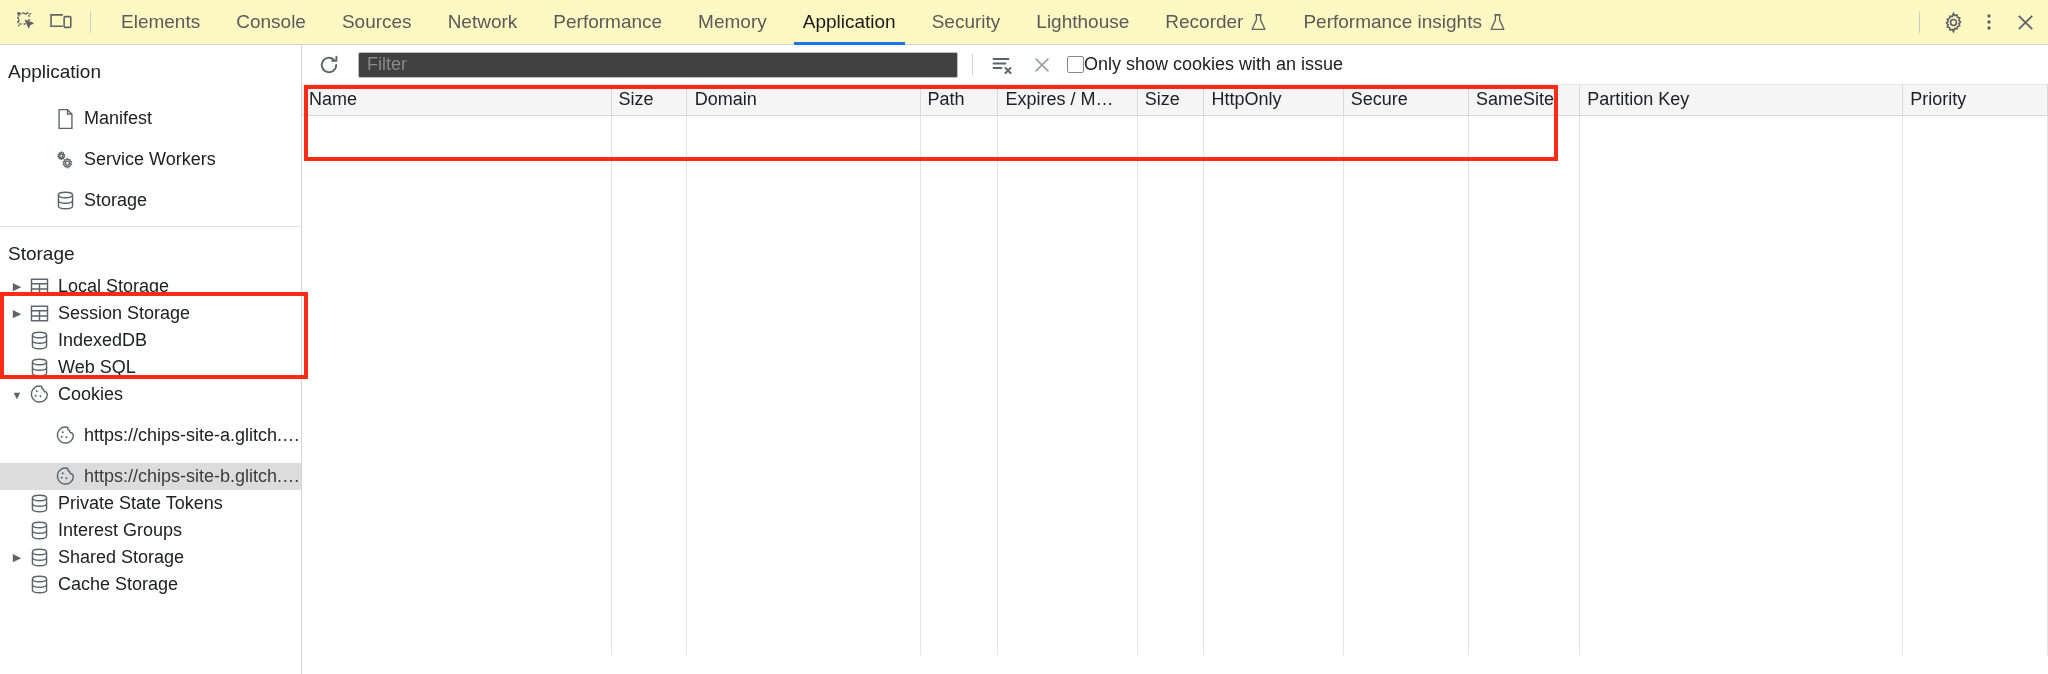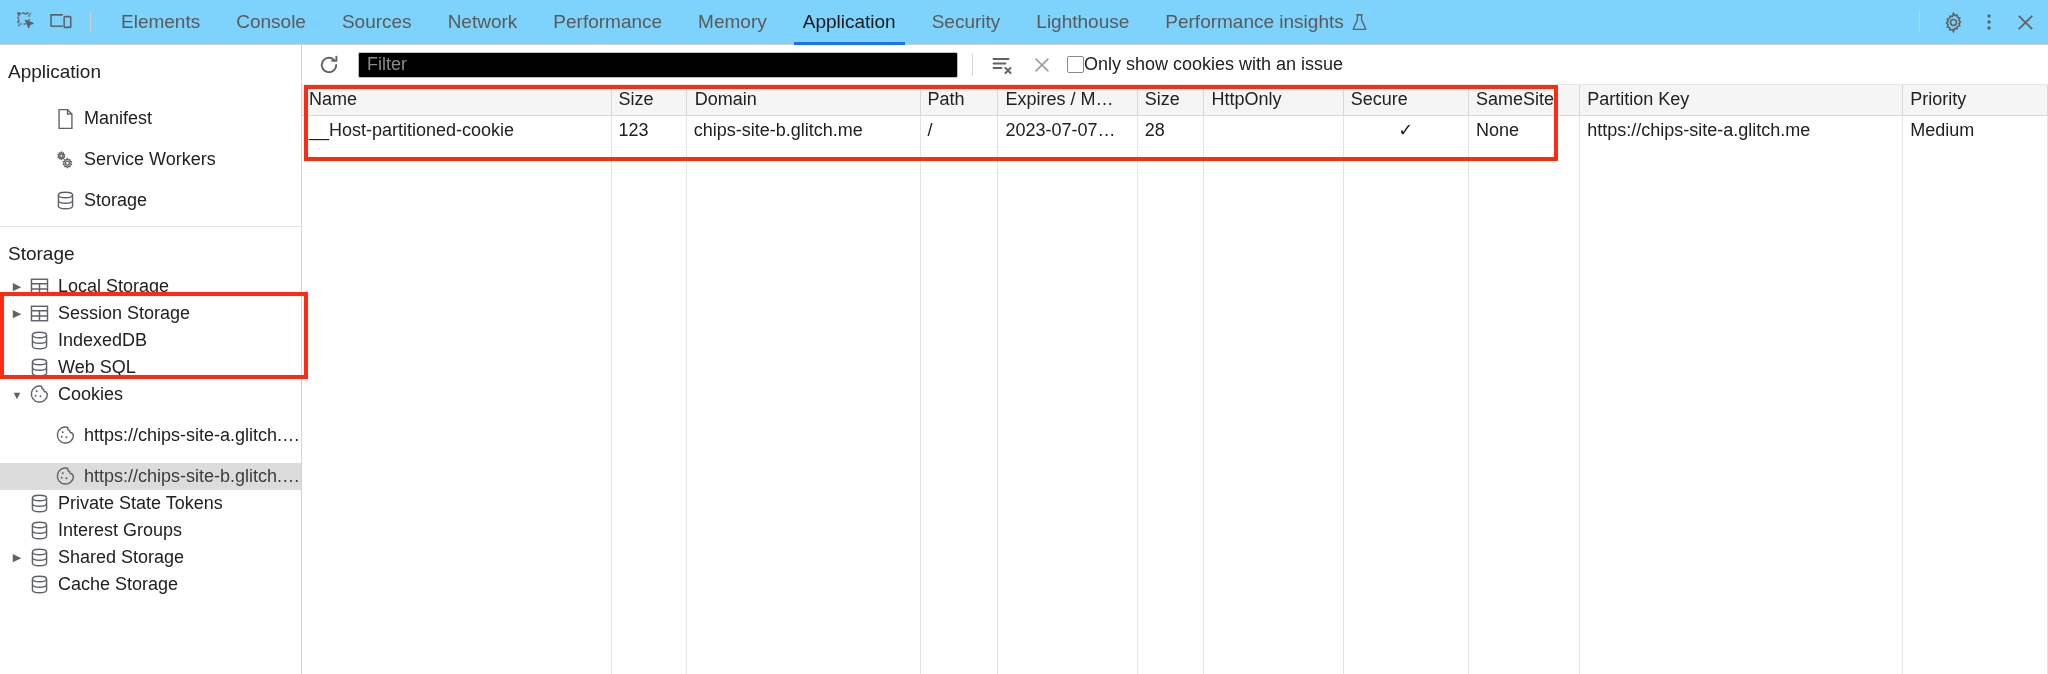--- a/index.html
+++ b/index.html
@@ -13,21 +13,21 @@
   }
   .app {
     width: 2048px; height: 674px;
     display: flex; flex-direction: column;
     background: #ffffff;
   }
 
   
   .tabbar {
     height: 45px; min-height: 45px;
-    background: #7dd3fc;
+    background: #fef9c3;
     border-bottom: 1px solid #d0d0d0;
     display: flex; align-items: center;
     padding: 0 6px 0 10px;
     position: relative;
   }
   .tb-icon {
     width: 34px; height: 30px;
     display: flex; align-items: center; justify-content: center;
     color: #5f6368; flex: none;
     border-radius: 3px;
@@ -150,21 +150,21 @@
     width: 30px; height: 30px;
     display: flex; align-items: center; justify-content: center;
     color: #5f6368; flex: none;
     border-radius: 3px;
   }
   .filter-input {
     flex: 0 1 600px;
     height: 26px;
     border: 1px solid #bdbdbd;
     border-radius: 2px;
-    background: #000000;
+    background: #404040;
     display: flex; align-items: center;
     padding: 0 8px;
     min-width: 120px;
     margin-left: 4px;
   }
   .filter-input .ph {
     font-size: 18px; color: #8a8a8a;
   }
   .mt-sep {
     width: 1px; height: 22px; background: #d5d5d5; flex: none;
@@ -267,20 +267,29 @@
           <span>Memory</span>
         </div>
         <div class="tab active">
           <span>Application</span>
         </div>
         <div class="tab">
           <span>Security</span>
         </div>
         <div class="tab">
           <span>Lighthouse</span>
+        </div>
+        <div class="tab">
+          <span>Recorder</span>
+          <span class="flask">
+            <svg xmlns="http://www.w3.org/2000/svg" width="17" height="19" viewBox="0 0 18 20" fill="none" stroke="#5f6368" stroke-width="1.4" stroke-linejoin="round">
+      <path d="M6.8 1.8v5.4L2.3 17.2h13.4L11.2 7.2V1.8z"></path>
+              <path d="M5.6 1.8h6.8"></path>
+            </svg>
+          </span>
         </div>
         <div class="tab">
           <span>Performance insights</span>
           <span class="flask">
             <svg xmlns="http://www.w3.org/2000/svg" width="17" height="19" viewBox="0 0 18 20" fill="none" stroke="#5f6368" stroke-width="1.4" stroke-linejoin="round">
       <path d="M6.8 1.8v5.4L2.3 17.2h13.4L11.2 7.2V1.8z"></path>
               <path d="M5.6 1.8h6.8"></path>
             </svg>
           </span>
         </div>
@@ -518,33 +527,20 @@
                 <th style="width: 100px;">Expires / M…</th>
                 <th style="width: 48px;">Size</th>
                 <th style="width: 100px;">HttpOnly</th>
                 <th style="width: 90px;">Secure</th>
                 <th style="width: 80px;">SameSite</th>
                 <th style="width: 232px;">Partition Key</th>
                 <th style="width: 104px;">Priority</th>
               </tr>
           </thead>
           <tbody>
-              <tr>
-                <td>__Host-partitioned-cookie</td>
-                <td>123</td>
-                <td>chips-site-b.glitch.me</td>
-                <td>/</td>
-                <td>2023-07-07…</td>
-                <td>28</td>
-                <td class="center"></td>
-                <td class="center">✓</td>
-                <td>None</td>
-                <td>https://chips-site-a.glitch.me</td>
-                <td>Medium</td>
-              </tr>
               <tr class="filler">
                 <td></td>
                 <td></td>
                 <td></td>
                 <td></td>
                 <td></td>
                 <td></td>
                 <td></td>
                 <td></td>
                 <td></td>

